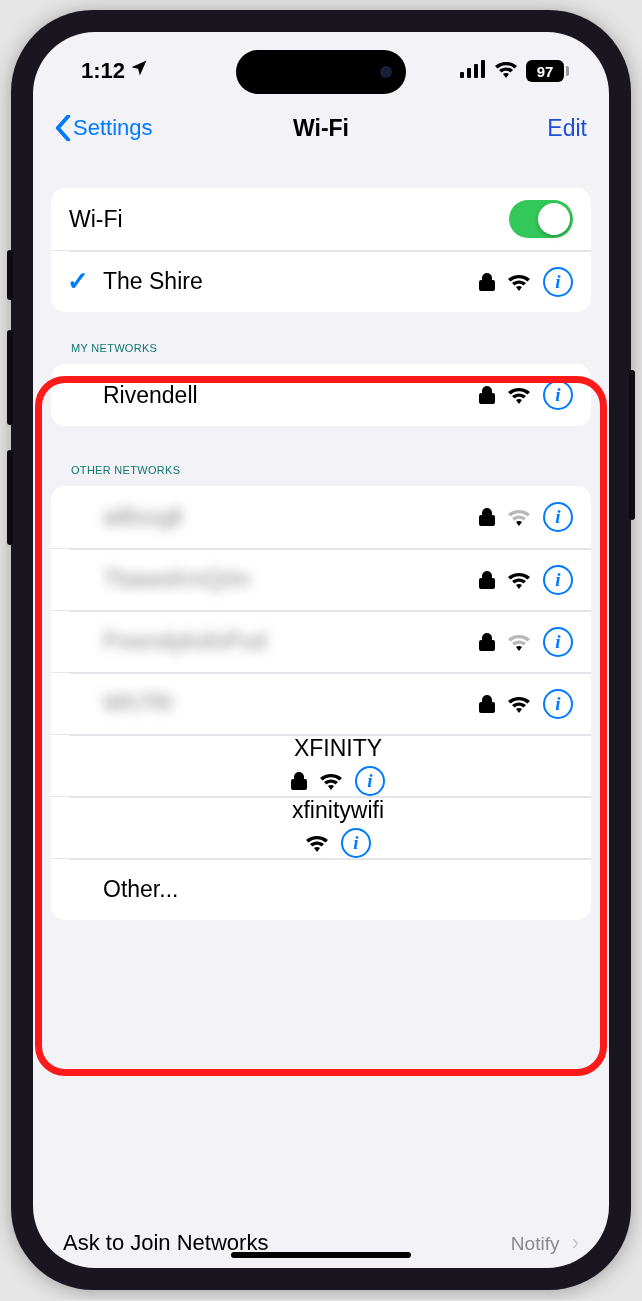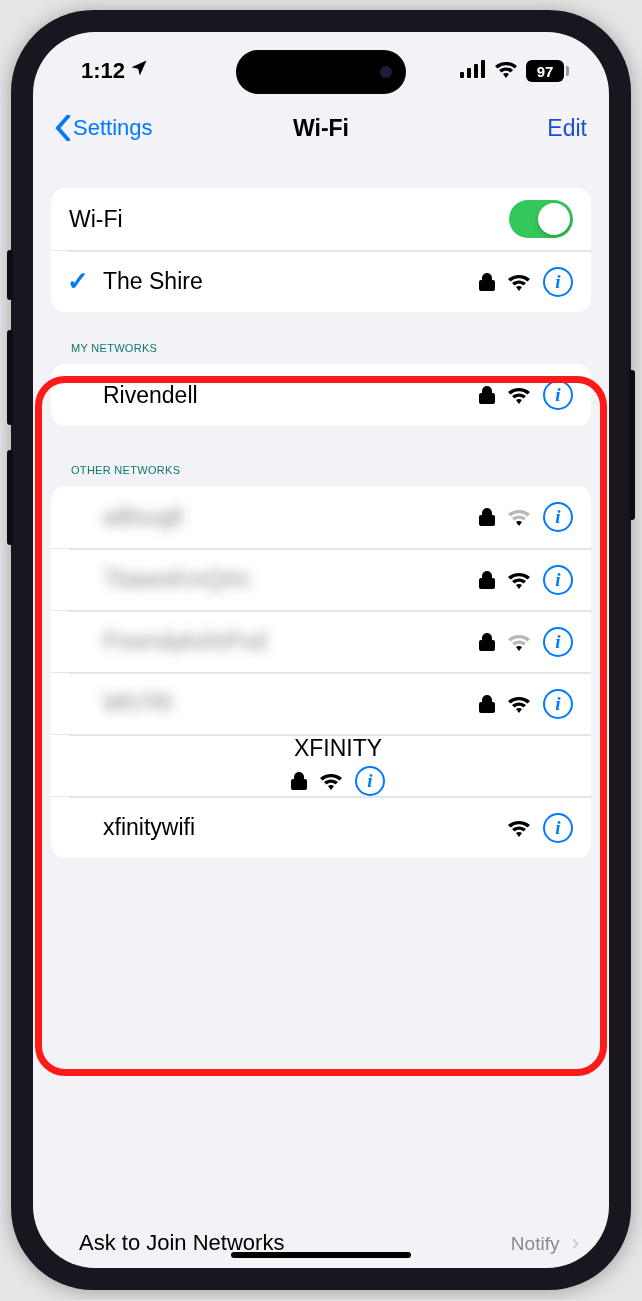--- a/index.html
+++ b/index.html
@@ -109,21 +109,21 @@
   }
   .blur { filter: blur(6px); color:#888;}
   .highlight-box{
     position:absolute;
     border:7px solid #ff1a1a;
     border-radius:30px;
     pointer-events:none;
     z-index:5;
   }
   .footer-row{
-    position:absolute; bottom:12px; left:16px; right:0;
+    position:absolute; bottom:12px; left:0; right:0;
     padding:0 30px;
     display:flex; justify-content:space-between; align-items:center;
     font-size:22px; color:#000;
   }
   .footer-row .val{ color:#8a8a8e; font-size:19px;}
   .home-ind{
     position:absolute; bottom:10px; left:50%; transform:translateX(-50%);
     width:180px; height:6px; background:#000; border-radius:4px; z-index:6;
   }
   .batt{
@@ -325,32 +325,35 @@
               <span class="wifi-icon">
                 <svg width="24" height="18" viewBox="0 0 24 18">
                   <path d="M1 6 C7 0.5 17 0.5 23 6 L20.5 8.5 C15.7 4 8.3 4 3.5 8.5 Z" fill="#000"></path>
                   <path d="M5 10 C9 6.5 15 6.5 19 10 L16.5 12.5 C13.9 10.3 10.1 10.3 7.5 12.5 Z" fill="#000"></path>
                   <path d="M12 18 L15 14 C13.2 12.6 10.8 12.6 9 14 Z" fill="#000"></path>
                 </svg>
               </span>
               <span class="info-btn">i</span>
             </div>
           </div>
+          <div class="row row-indent divider" style="border-top: 1px solid rgb(229, 229, 234); flex-direction: column;">
+            <span class="row-label">xfinitywifi</span>
+            <div class="icons-right">
+              <span class="wifi-icon">
+                <svg width="24" height="18" viewBox="0 0 24 18">
+                  <path d="M1 6 C7 0.5 17 0.5 23 6 L20.5 8.5 C15.7 4 8.3 4 3.5 8.5 Z" fill="#000"></path>
+                  <path d="M5 10 C9 6.5 15 6.5 19 10 L16.5 12.5 C13.9 10.3 10.1 10.3 7.5 12.5 Z" fill="#000"></path>
+                  <path d="M12 18 L15 14 C13.2 12.6 10.8 12.6 9 14 Z" fill="#000"></path>
+                </svg>
+              </span>
+              <span class="info-btn">i</span>
+            </div>
+          </div>
           <div class="row row-indent divider" style="border-top: 1px solid rgb(229, 229, 234);">
-            <span class="row-label">xfinitywifi</span>
-            <div class="icons-right">
-              <span class="wifi-icon">
-                <svg width="24" height="18" viewBox="0 0 24 18">
-                  <path d="M1 6 C7 0.5 17 0.5 23 6 L20.5 8.5 C15.7 4 8.3 4 3.5 8.5 Z" fill="#000"></path>
-                  <path d="M5 10 C9 6.5 15 6.5 19 10 L16.5 12.5 C13.9 10.3 10.1 10.3 7.5 12.5 Z" fill="#000"></path>
-                  <path d="M12 18 L15 14 C13.2 12.6 10.8 12.6 9 14 Z" fill="#000"></path>
-                </svg>
-              </span>
-              <span class="info-btn">i</span>
-            </div>
+            <span class="row-label">Other...</span>
           </div>
         </div>
 
       <div class="highlight-box" style="left:2px; right:2px; top:220px; height:700px;"></div>
 
     </div>
 
     <div class="footer-row">
       <span>Ask to Join Networks</span>
       <span>

